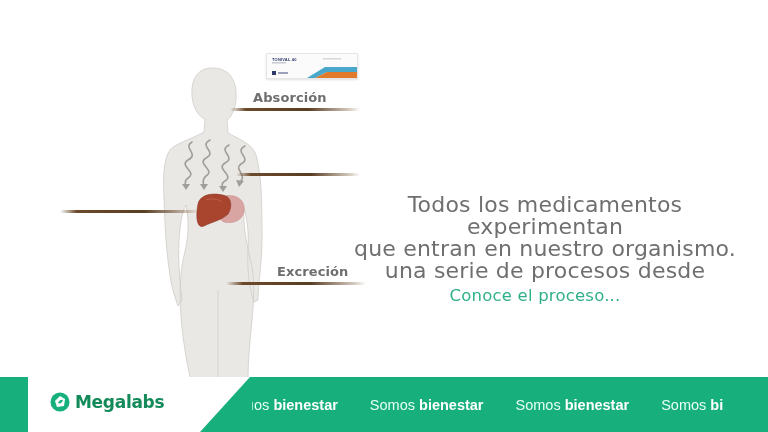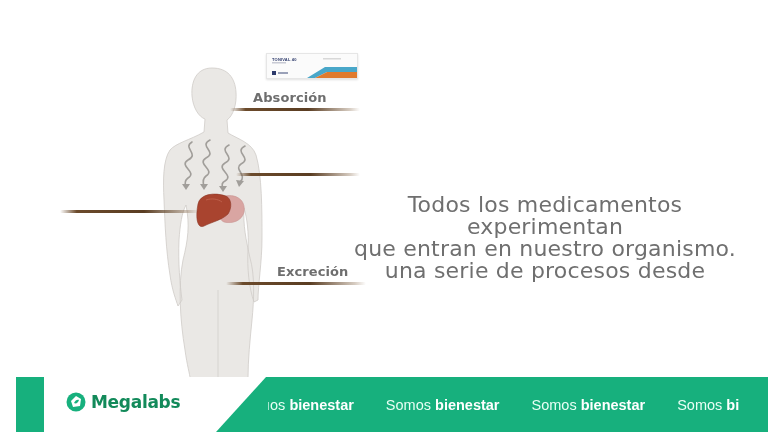--- a/index.html
+++ b/index.html
@@ -40,21 +40,21 @@
     font-family: "DejaVu Sans", sans-serif; font-size: 22px; line-height: 22px; color: #6f6f6f;
     letter-spacing: 0.2px;
   }
   .cta {
     position: absolute; left: 330px; top: 286px; width: 410px; text-align: center;
     font-family: "DejaVu Sans", sans-serif; font-size: 16.5px; color: #2fb08a; letter-spacing: 0.2px;
     cursor: pointer;
   }
 
   
-  .footer { position: absolute; left: 16px; top: 377px; width: 744px; height: 55px; }
+  .footer { position: absolute; left: 0; top: 377px; width: 744px; height: 55px; }
   .footer .left-strip { position: absolute; left: 0; top: 0; width: 28px; height: 55px; background: #17b07d; }
   .footer .logo-area { position: absolute; left: 28px; top: 0; width: 230px; height: 55px; background: #ffffff; }
   .footer .green-band {
     position: absolute; left: 200px; top: 0; width: 568px; height: 55px; background: #17b07d;
     clip-path: polygon(50px 0, 568px 0, 568px 55px, 0 55px);
   }
   .logo {
     position: absolute; left: 50px; top: 15px; display: flex; align-items: center; gap: 5px;
   }
   .logo-text {
@@ -125,20 +125,21 @@
 
   <div class="label" style="left:277px; top:264px;">Excreción</div>
   <div class="line" style="left:226px; top:282px; width:140px;"></div>
 
   <div class="message">
     <div>Todos los medicamentos experimentan</div>
     <div>que entran en nuestro organismo.</div>
     <div>una serie de procesos desde</div>
   </div>
 
+  <div class="cta">Conoce el proceso...</div>
 
   <div class="footer">
     <div class="left-strip"></div>
     <div class="logo-area"></div>
     <div class="green-band"></div>
 
     <div class="logo">
       <svg width="20" height="20" viewBox="0 0 20 20">
         <circle cx="10" cy="10" r="9.5" fill="#17b07d"></circle>
         <path d="M10 4 L15 7 L14 14 L7 15 L5 9 Z" fill="#ffffff"></path>

